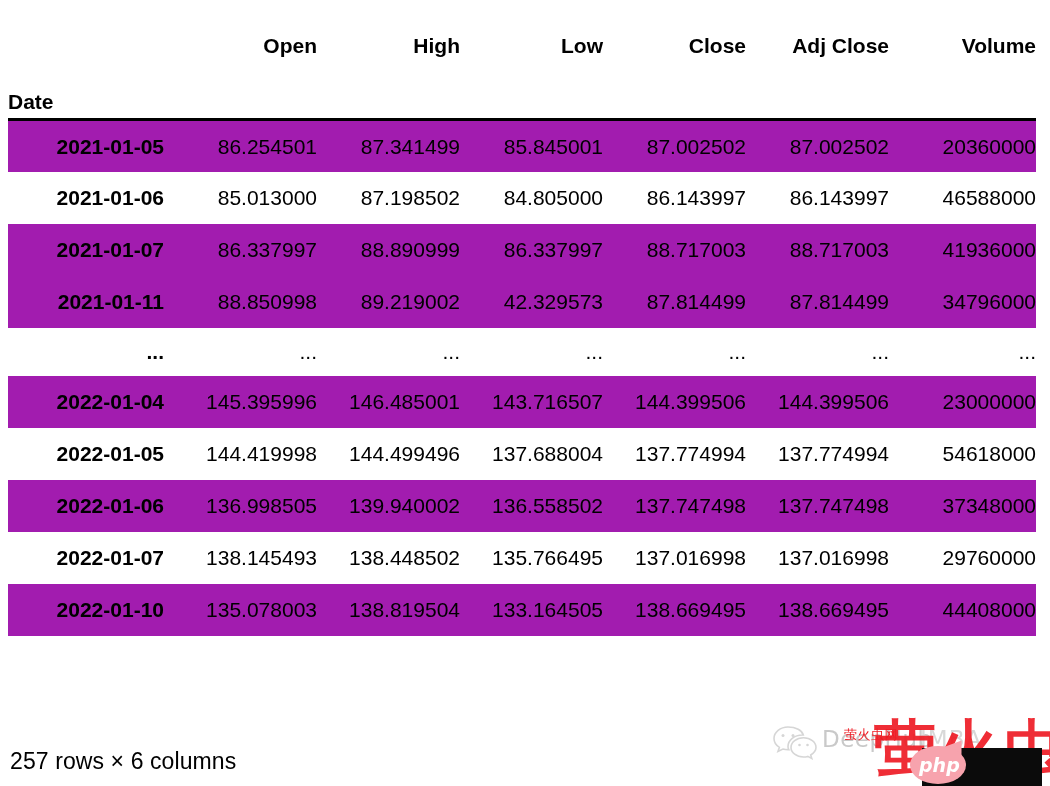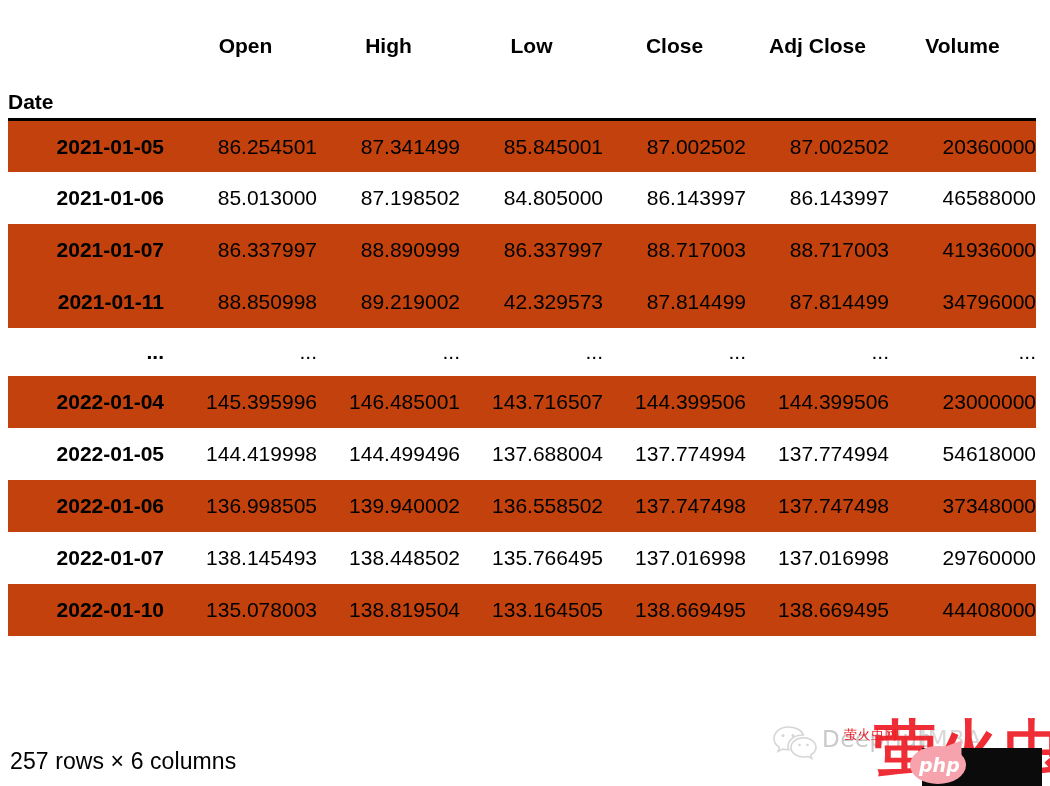--- a/index.html
+++ b/index.html
@@ -42,20 +42,21 @@
     margin: 0;
     border: none;
     vertical-align: middle;
     white-space: nowrap;
     font-size: 21px;
     line-height: 1.2;
   }
 
   
   thead th {
+    text-align: right;
     font-weight: bold;
     padding-right: 6px;
     height: 46px;
   }
   thead tr.head-cols th {
     vertical-align: bottom;
     padding-bottom: 4px;
   }
   thead tr.head-index th {
     height: 52px;
@@ -68,21 +69,21 @@
   }
   thead tr.head-index {
     border-bottom: 3px solid #000000;
   }
 
   
   tbody tr {
     height: 52px;
   }
   tbody tr.striped {
-    background: #c2410c;
+    background: #a21caf;
   }
   tbody th.row-index {
     text-align: right;
     font-weight: bold;
     padding-right: 10px;
     font-size: 21px;
   }
   tbody td {
     text-align: right;
     padding-right: 6px;

